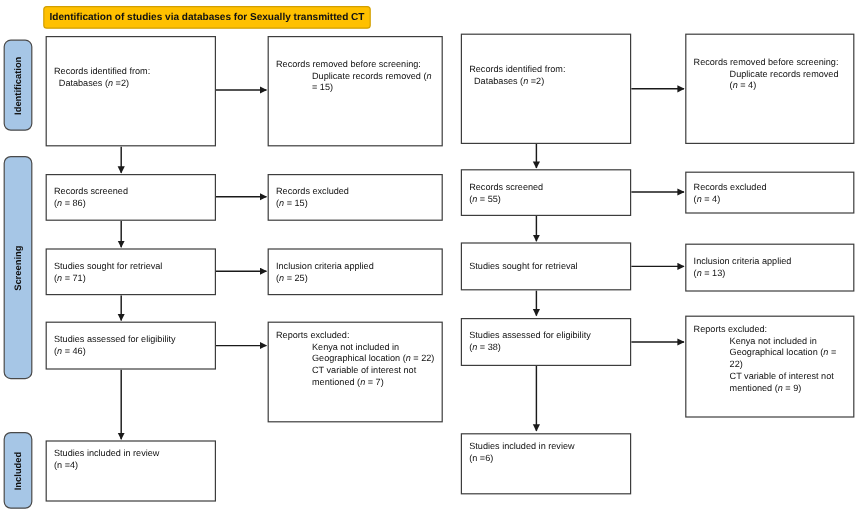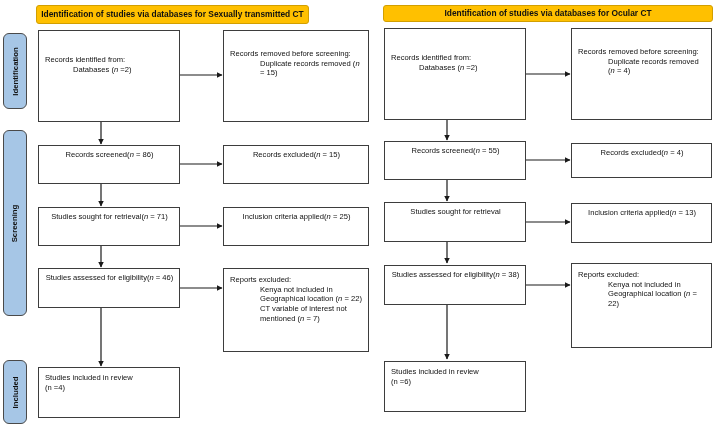--- a/index.html
+++ b/index.html
@@ -12,22 +12,22 @@
   .canvas{position:relative;width:716px;height:425px;background:var(--page-bg);overflow:hidden;}
   .arrows{position:absolute;left:0;top:0;z-index:1;}
   .hdr{position:absolute;z-index:2;background:var(--header-bg);border:1px solid var(--header-border);
        border-radius:3px;display:flex;align-items:center;justify-content:center;
        font-size:8.4px;font-weight:bold;color:#111;text-align:center;line-height:1.05;}
   .stage{position:absolute;z-index:2;width:24px;background:var(--stage-bg);border:1px solid var(--stage-border);
        border-radius:6px;display:flex;align-items:center;justify-content:center;}
   .stage span{transform:rotate(-90deg);white-space:nowrap;font-size:7.8px;font-weight:bold;color:#111;}
   .box{position:absolute;z-index:2;background:#fff;border:1px solid var(--box-border);
        font-size:7.6px;line-height:1.28;color:#111;padding:4px 5px 4px 6px;}
-  .vc{display:flex;flex-direction:row;justify-content:center;}
-  .sub{margin-left:28px;}
+  .vc{display:flex;flex-direction:column;justify-content:center;}
+  .sub{margin-left:4px;}
   .reason{margin-left:30px;}
 </style>
 </head>
 <body>
 
 <div class="canvas">
 
   <svg class="arrows" width="716" height="425">
     <defs>
       <marker id="ah" markerWidth="7" markerHeight="7" refX="5.5" refY="3" orient="auto" markerUnits="userSpaceOnUse">
@@ -58,21 +58,20 @@
       <span>Identification</span>
     </div>
   <div class="stage" style="left:3px;top:130px;height:186px">
       <span>Screening</span>
     </div>
   <div class="stage" style="left:3px;top:360px;height:64px">
       <span>Included</span>
     </div>
 
   <div class="hdr" style="left:36px;top:5px;width:273px;height:19px">Identification of studies via databases for Sexually transmitted CT</div>
-  <div class="hdr" style="left:383px;top:5px;width:330px;height:17px">Identification of studies via databases for Ocular CT</div>
 
   <div class="box" style="left:38px;top:30px;width:142px;height:92px;padding-top:24px">
     <div>Records identified from:</div>
     <div class="sub">Databases (<i>n</i> =2)</div>
   </div>
   <div class="box" style="left:223px;top:30px;width:146px;height:92px;padding-top:18px">
     <div>Records removed before screening:</div>
     <div class="reason">Duplicate records removed (<i>n</i> = 15)</div>
   </div>
   <div class="box vc" style="left:38px;top:145px;width:142px;height:39px">
@@ -128,19 +127,20 @@
     <div>Inclusion criteria applied</div>
     <div>(<i>n</i> = 13)</div>
   </div>
   <div class="box vc" style="left:384px;top:265px;width:142px;height:40px">
     <div>Studies assessed for eligibility</div>
     <div>(<i>n</i> = 38)</div>
   </div>
   <div class="box" style="left:571px;top:263px;width:141px;height:85px;padding-top:6px">
     <div>Reports excluded:</div>
     <div class="reason">Kenya not included in Geographical location (<i>n</i> = 22)</div>
+    <div class="reason">CT variable of interest not mentioned (<i>n</i> = 9)</div>
   </div>
   <div class="box" style="left:384px;top:361px;width:142px;height:51px;padding-top:5px">
     <div>Studies included in review</div>
     <div>(n =6)</div>
   </div>
 
 </div>
 
 </body></html>

